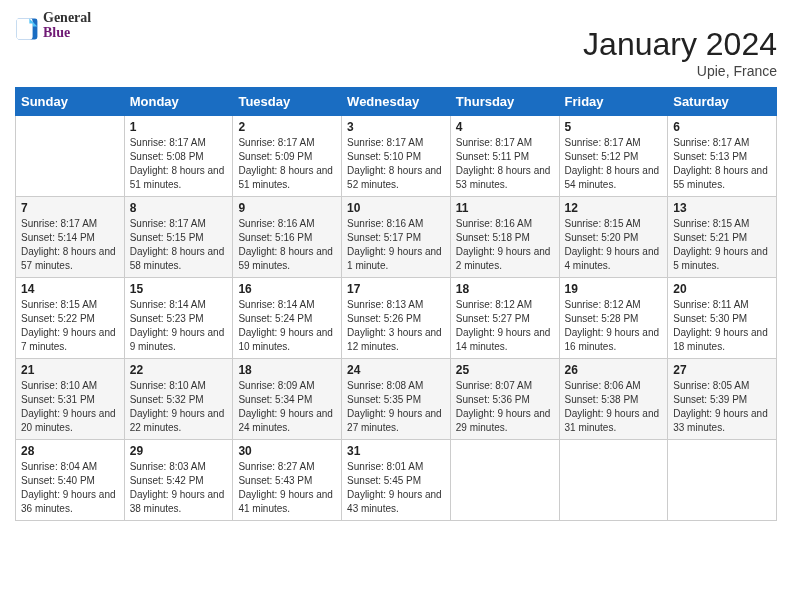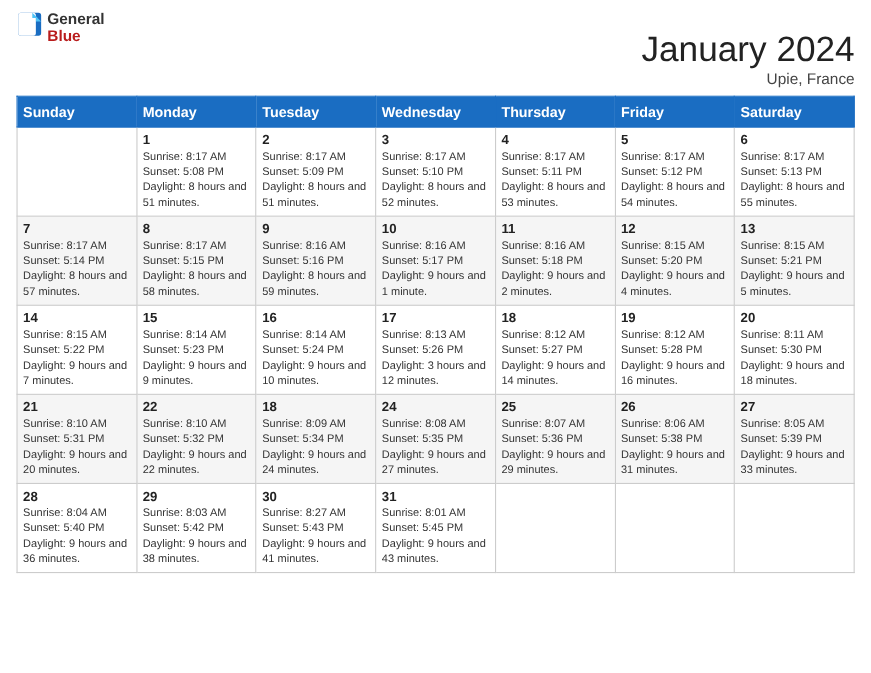--- a/index.html
+++ b/index.html
@@ -17,32 +17,33 @@
       padding: 10px 15px 15px 15px;
     }
     .header {
       display: flex;
       justify-content: space-between;
       align-items: flex-start;
       margin-bottom: 8px;
     }
     .logo {
       display: flex;
-      align-items: flex-start;
+      align-items: flex-end;
       gap: 4px;
+      font-family: Liberation Serif, serif;
     }
     .logo-text {
       display: flex;
       flex-direction: column;
       font-size: 14px;
       font-weight: bold;
       line-height: 1.1;
     }
     .logo-general { color: #333; }
-    .logo-blue { color: #b91c1c; }
+    .logo-blue { color: #701a75; }
     .logo-icon {
       width: 24px;
       height: 24px;
     }
     .title-block {
       text-align: right;
       margin-top: 16px;
     }
     .month-title {
       font-size: 32px;

